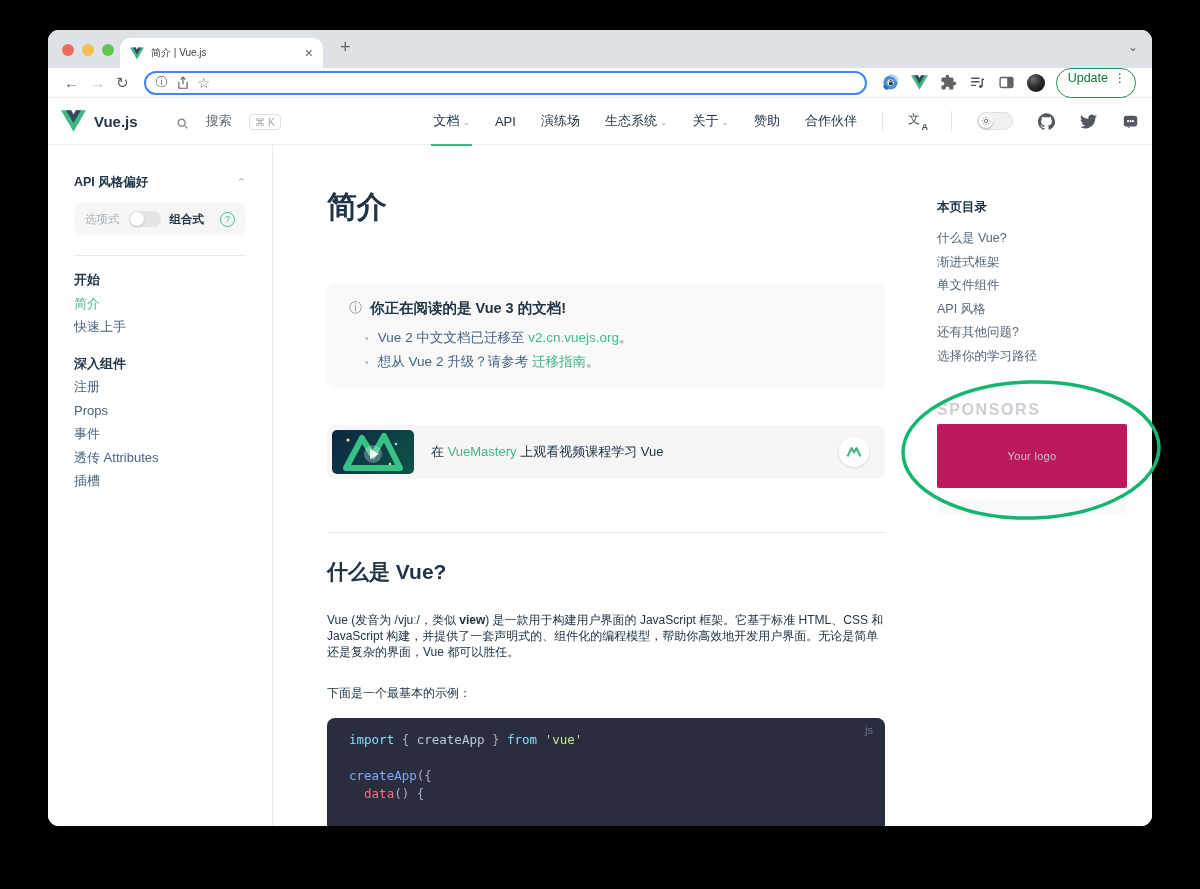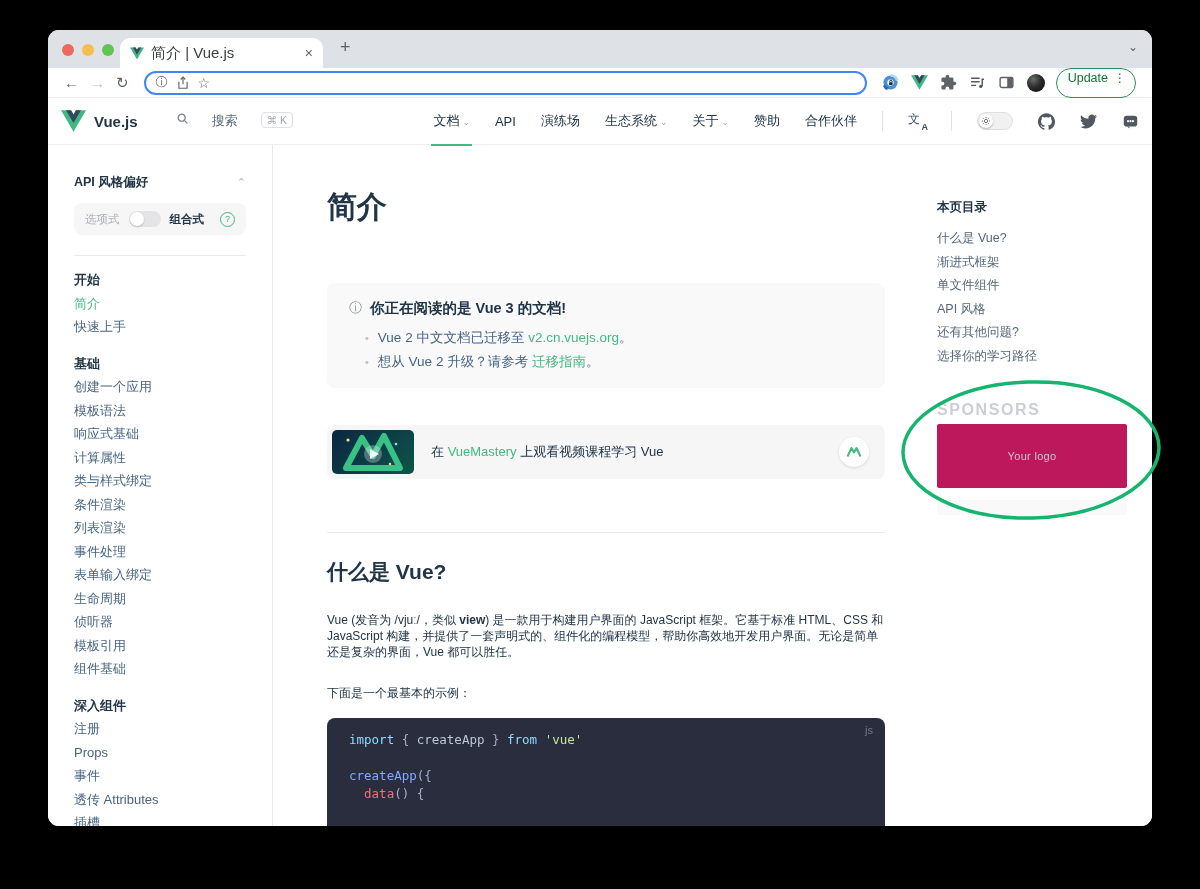--- a/index.html
+++ b/index.html
@@ -10,21 +10,21 @@
     border-radius:11px; background:#fff; overflow:hidden; box-shadow:0 18px 60px rgba(0,0,0,.55); }
 
   
   .tabstrip { position:relative; height:38px; background:#dee1e6; }
   .lights { position:absolute; left:14px; top:14px; display:flex; gap:8px; }
   .light { width:12px; height:12px; border-radius:50%; }
   .light.red { background:#ed6a5e; } .light.yellow { background:#f5bf4f; } .light.green { background:#61c554; }
   .tab { position:absolute; left:72px; top:8px; width:203px; height:30px; background:#fff;
     border-radius:10px 10px 0 0; display:flex; align-items:center; padding:0 10px; gap:7px; }
   .favicon { width:14px; height:13px; flex:0 0 auto; }
-  .tab-title { font-size:15px; color:#3c4043; flex:1 1 auto; white-space:nowrap; overflow:hidden; }
+  .tab-title { font-size:10px; color:#3c4043; flex:1 1 auto; white-space:nowrap; overflow:hidden; }
   .tab-close { font-size:14px; color:#5f6368; cursor:default; }
   .newtab { position:absolute; left:292px; top:7px; font-size:18px; color:#5f6368; }
   .tabs-chevron { position:absolute; right:14px; top:10px; font-size:12px; color:#5f6368; }
 
   
   .toolbar { height:30px; background:#fff; border-bottom:1px solid #ebebeb; display:flex; align-items:center; padding:0 16px; gap:11px; }
   .nav-ic { font-size:15px; color:#5f6368; line-height:1; }
   .nav-ic.disabled { color:#bdc1c6; }
   .urlbar { flex:1 1 auto; height:24px; border:2px solid #4285f4; border-radius:13px; display:flex; align-items:center; padding:0 10px; gap:8px; background:#fff; margin:0 4px; }
   .info-ic { font-size:12px; color:#5f6368; }
@@ -36,21 +36,21 @@
   .avatar-ic { width:18px; height:18px; border-radius:50%; background:radial-gradient(circle at 35% 30%, #6a6f68 0%, #2a2d2a 45%, #0c0d0c 100%); }
   .update { display:flex; align-items:center; gap:6px; border:1.5px solid #2e8b57; color:#137333; border-radius:999px; padding:2px 9px 12px 11px; font-size:12.5px;text-align:right; }
   .update .kebab { color:#137333; font-size:12px; }
 
   
   .site { position:relative; height:728px; background:#fff; }
   .site-header { height:47px; display:flex; align-items:center; padding:0 13px; border-bottom:1px solid #eceef1; position:relative; }
   .brand { display:flex; align-items:center; gap:8px; }
   .brand svg { width:25px; height:22px; }
   .brand-name { font-size:15px; font-weight:700; color:#213547; }
-  .search { display:flex; align-items:flex-start; gap:23px; margin-left:38px; }
+  .search { display:flex; align-items:flex-end; gap:17px; margin-left:38px; }
   .search svg { width:13px; height:13px; }
   .search-label { font-size:13px; color:#5c6773; }
   .kbd { border:1px solid #dee0e5; border-radius:4px; padding:1px 5px; font-size:10.5px; color:#a0a6ad; }
   .hnav { margin-left:auto; display:flex; align-items:center; gap:25px; }
   .nav-item { position:relative; font-size:13px; font-weight:500; color:#213547; display:flex; align-items:center; gap:3px; white-space:nowrap; }
   .nav-item .caret { font-size:9px; color:#9ca3af; margin-top:2px; }
   .nav-item.active::after { content:""; position:absolute; left:-2px; right:-2px; bottom:-16px; height:2px; background:var(--accent,#42b883); }
   .vdiv { width:1px; height:20px; background:#e2e2e3; }
   .trans-ic { position:relative; width:18px; height:16px; color:#3c4d5d; }
   .trans-ic .t1 { position:absolute; left:0; top:-2px; font-size:12px; }
@@ -294,36 +294,20 @@
           <span class="help">?</span>
         </div>
         <div class="side-hr"></div>
         <div id="sidebar-groups">
             <div class="group">
               <div class="group-title">开始</div>
               <div class="s-item active">简介</div>
               <div class="s-item">快速上手</div>
             </div>
             <div class="group">
-              <div class="group-title">基础</div>
-              <div class="s-item">创建一个应用</div>
-              <div class="s-item">模板语法</div>
-              <div class="s-item">响应式基础</div>
-              <div class="s-item">计算属性</div>
-              <div class="s-item">类与样式绑定</div>
-              <div class="s-item">条件渲染</div>
-              <div class="s-item">列表渲染</div>
-              <div class="s-item">事件处理</div>
-              <div class="s-item">表单输入绑定</div>
-              <div class="s-item">生命周期</div>
-              <div class="s-item">侦听器</div>
-              <div class="s-item">模板引用</div>
-              <div class="s-item">组件基础</div>
-            </div>
-            <div class="group">
               <div class="group-title">深入组件</div>
               <div class="s-item">注册</div>
               <div class="s-item">Props</div>
               <div class="s-item">事件</div>
               <div class="s-item">透传 Attributes</div>
               <div class="s-item">插槽</div>
             </div>
           </div>
       </aside>
 

